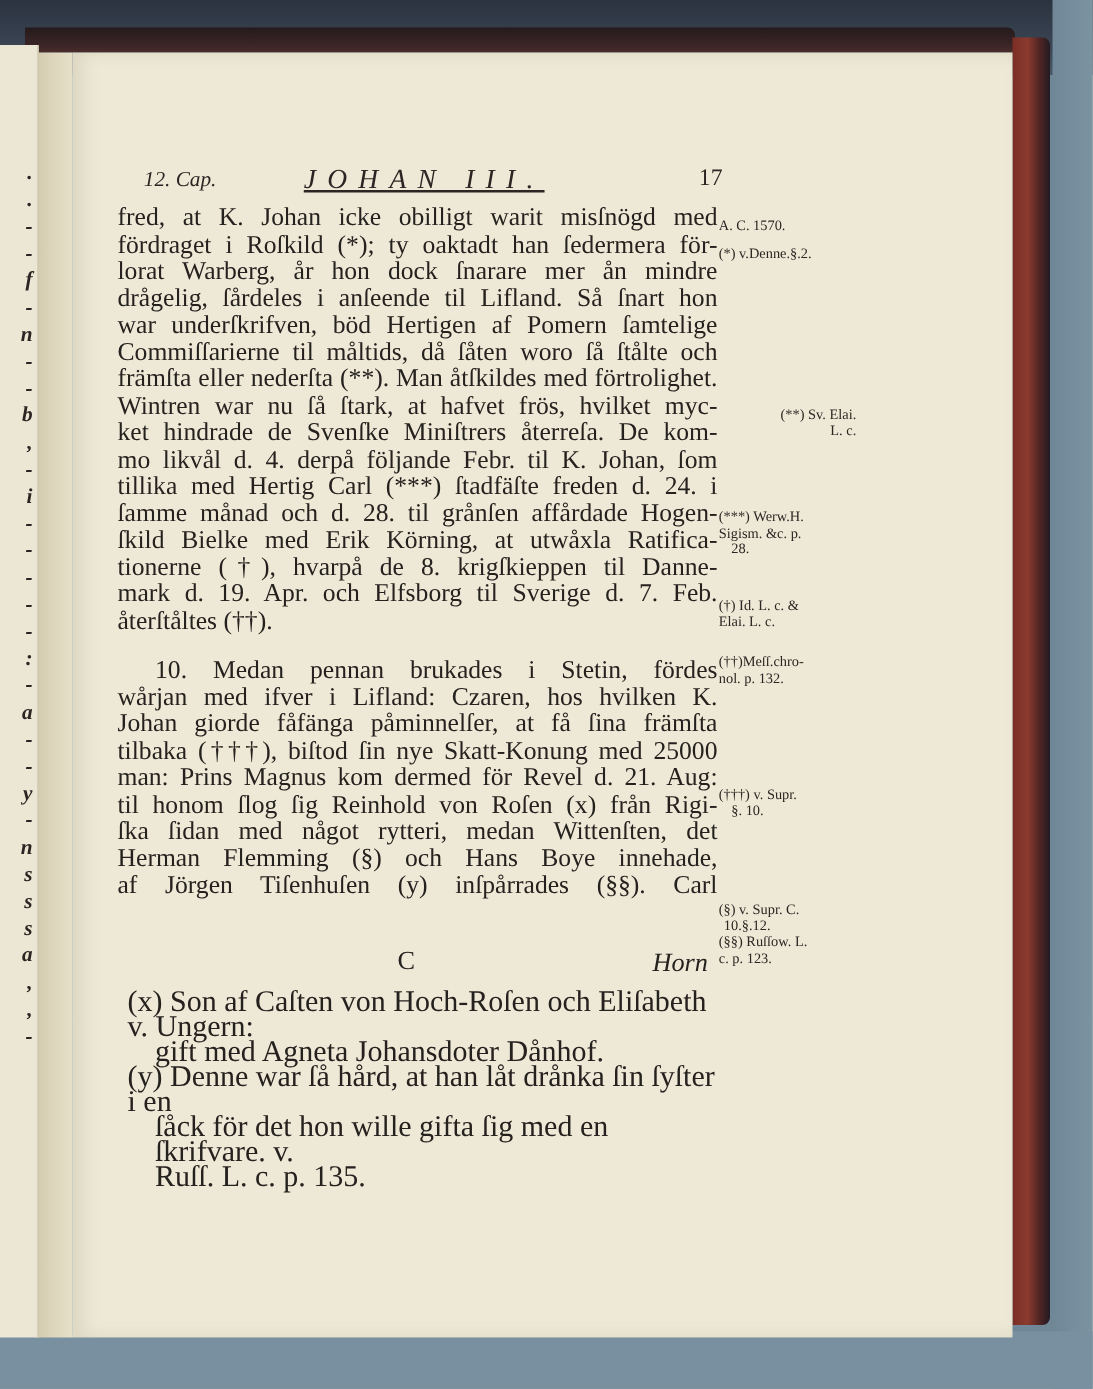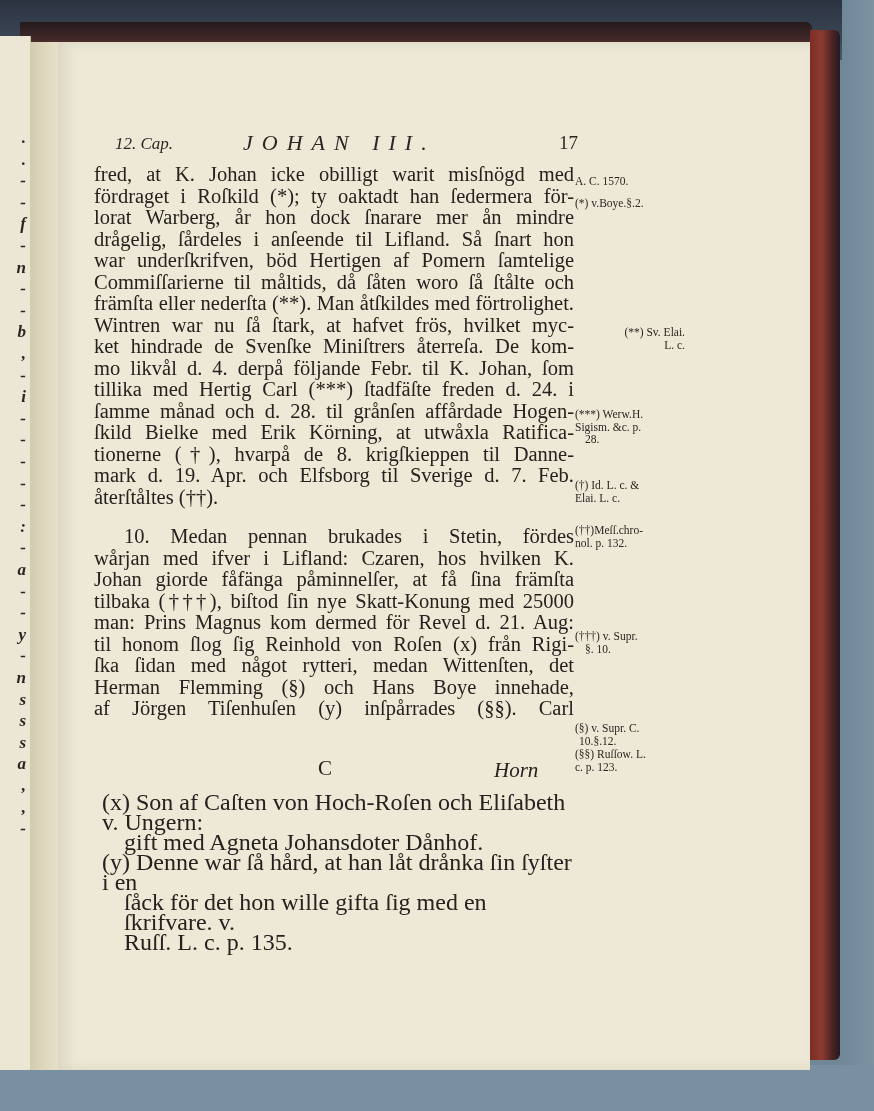--- a/index.html
+++ b/index.html
@@ -46,21 +46,21 @@
   .page {
     position:absolute; left:58px; top:42px; width:752px; height:1028px;
     background:#ede9d6;
     box-shadow: inset 8px 0 14px rgba(120,110,80,0.15);
   }
   .running-head {
     position:absolute; top:128px; left:115px; width:460px; height:28px;
     font-family:"Liberation Serif", serif; color:#2b2623;
   }
   .rh-cap { position:absolute; left:0; top:6px; font-size:17px; font-style:italic;font-family:Liberation Serif, serif; }
-  .rh-title { position:absolute; left:128px; top:2px; font-size:22px; font-style:italic; letter-spacing:9px; }
+  .rh-title { position:absolute; left:128px; top:2px; font-size:22px; font-style:italic; letter-spacing:9px;text-decoration:underline; }
   .rh-page { position:absolute; left:444px; top:4px; font-size:19px; }
 
   .body-text {
     position:absolute; left:94px; top:164px; width:480px;
     font-family:"Liberation Serif", serif; font-size:20.5px; line-height:21.5px;
     color:#25211e; text-align:justify;
   }
   .line { display:block; white-space:nowrap; height:21.5px; text-align-last:justify; overflow:visible; }
   .line.last { text-align-last:left; }
   .para-gap { height:18px; }
@@ -161,42 +161,42 @@
     <span class="line">tilbaka (†††), biſtod ſin nye Skatt-Konung med 25000</span>
     <span class="line">man: Prins Magnus kom dermed för Revel d. 21. Aug:</span>
     <span class="line">til honom ſlog ſig Reinhold von Roſen (x) från Rigi-</span>
     <span class="line">ſka ſidan med något rytteri, medan Wittenſten, det</span>
     <span class="line">Herman Flemming (§) och Hans Boye innehade,</span>
     <span class="line">af Jörgen Tiſenhuſen (y) inſpårrades (§§). Carl</span>
   </div>
 </div>
 
 <span class="catch" style="left:318px; top:756px;">C</span>
-<span class="catch it" style="left:494px; top:758px;text-align:center;">Horn</span>
+<span class="catch it" style="left:522px; top:758px;text-align:center;">Horn</span>
 
 <div class="footnotes">
   <div>
     <span>(x)</span>
     <span>Son af Caſten von Hoch-Roſen och Eliſabeth v. Ungern:</span>
     <div class="fn-cont">gift med Agneta Johansdoter Dånhof.</div>
   </div>
   <div>
     <span>(y)</span>
     <span>Denne war ſå hård, at han låt drånka ſin ſyſter i en</span>
     <div class="fn-cont">ſåck för det hon wille gifta ſig med en ſkrifvare. v.</div>
     <div class="fn-cont">Ruſſ. L. c. p. 135.</div>
   </div>
 </div>
 
 <div class="margin-notes">
   <div class="mnote" style="top:175px;">
     <span class="ml">A. C. 1570.</span>
   </div>
   <div class="mnote" style="top:197px;">
-    <span class="ml">(*) v.Boye.§.2.</span>
+    <span class="ml">(*) v.Denne.§.2.</span>
   </div>
   <div class="mnote" style="top:326px;text-align:right;">
     <span class="ml">(**) Sv. Elai.</span>
     <span class="ml" style="padding-left:12px;">L. c.</span>
   </div>
   <div class="mnote" style="top:408px;">
     <span class="ml">(***) Werw.H.</span>
     <span class="ml">Sigism. &amp;c. p.</span>
     <span class="ml" style="padding-left:10px;">28.</span>
   </div>

